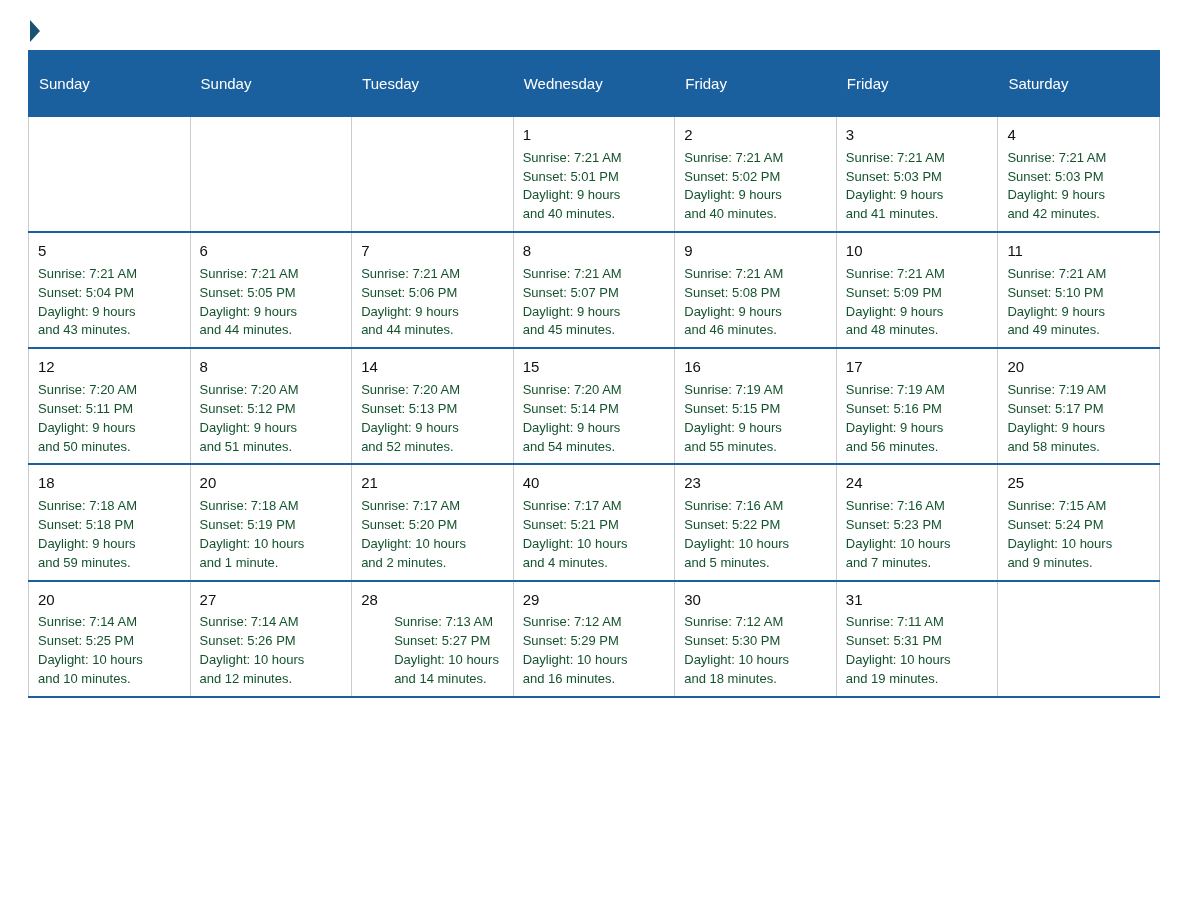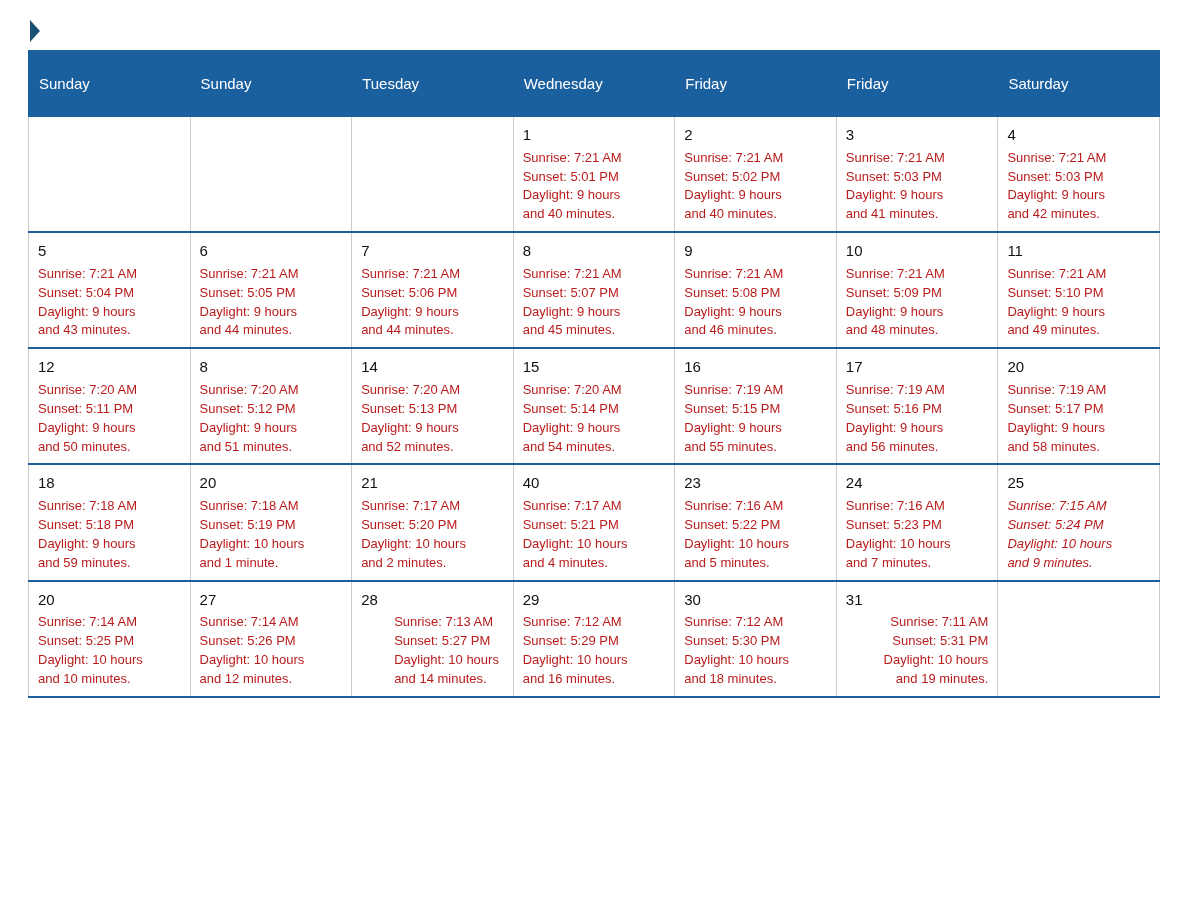--- a/index.html
+++ b/index.html
@@ -90,21 +90,21 @@
       border-bottom: 2px solid #1a5f9e;
     }
     .day-num {
       font-size: 15px;
       font-weight: normal;
       display: block;
       margin-bottom: 3px;
       color: #111;
     }
     .day-info {
-      color: #b91c1c;
+      color: #14532d;
       font-size: 13px;
     }
     td.empty {
       background: #fff;
     }
   </style>
 </head>
 <body>
 
 <div class="header">
@@ -307,21 +307,21 @@
         </td>
         <td>
           <span class="day-num">24</span>
           <div class="day-info" style="white-space: pre-line;">Sunrise: 7:16 AM
 Sunset: 5:23 PM
 Daylight: 10 hours
 and 7 minutes.</div>
         </td>
         <td>
           <span class="day-num">25</span>
-          <div class="day-info" style="white-space: pre-line; font-style: italic;">Sunrise: 7:15 AM
+          <div class="day-info" style="white-space: pre-line;">Sunrise: 7:15 AM
 Sunset: 5:24 PM
 Daylight: 10 hours
 and 9 minutes.</div>
         </td>
       </tr>
       <tr>
         <td>
           <span class="day-num">20</span>
           <div class="day-info" style="white-space: pre-line;">Sunrise: 7:14 AM
 Sunset: 5:25 PM
@@ -351,21 +351,21 @@
         </td>
         <td>
           <span class="day-num">30</span>
           <div class="day-info" style="white-space: pre-line;">Sunrise: 7:12 AM
 Sunset: 5:30 PM
 Daylight: 10 hours
 and 18 minutes.</div>
         </td>
         <td>
           <span class="day-num">31</span>
-          <div class="day-info" style="white-space: pre-line; text-align: right;">Sunrise: 7:11 AM
+          <div class="day-info" style="white-space: pre-line;">Sunrise: 7:11 AM
 Sunset: 5:31 PM
 Daylight: 10 hours
 and 19 minutes.</div>
         </td>
         <td class="empty"></td>
       </tr>
     </tbody>
 </table>
 
 </body></html>

